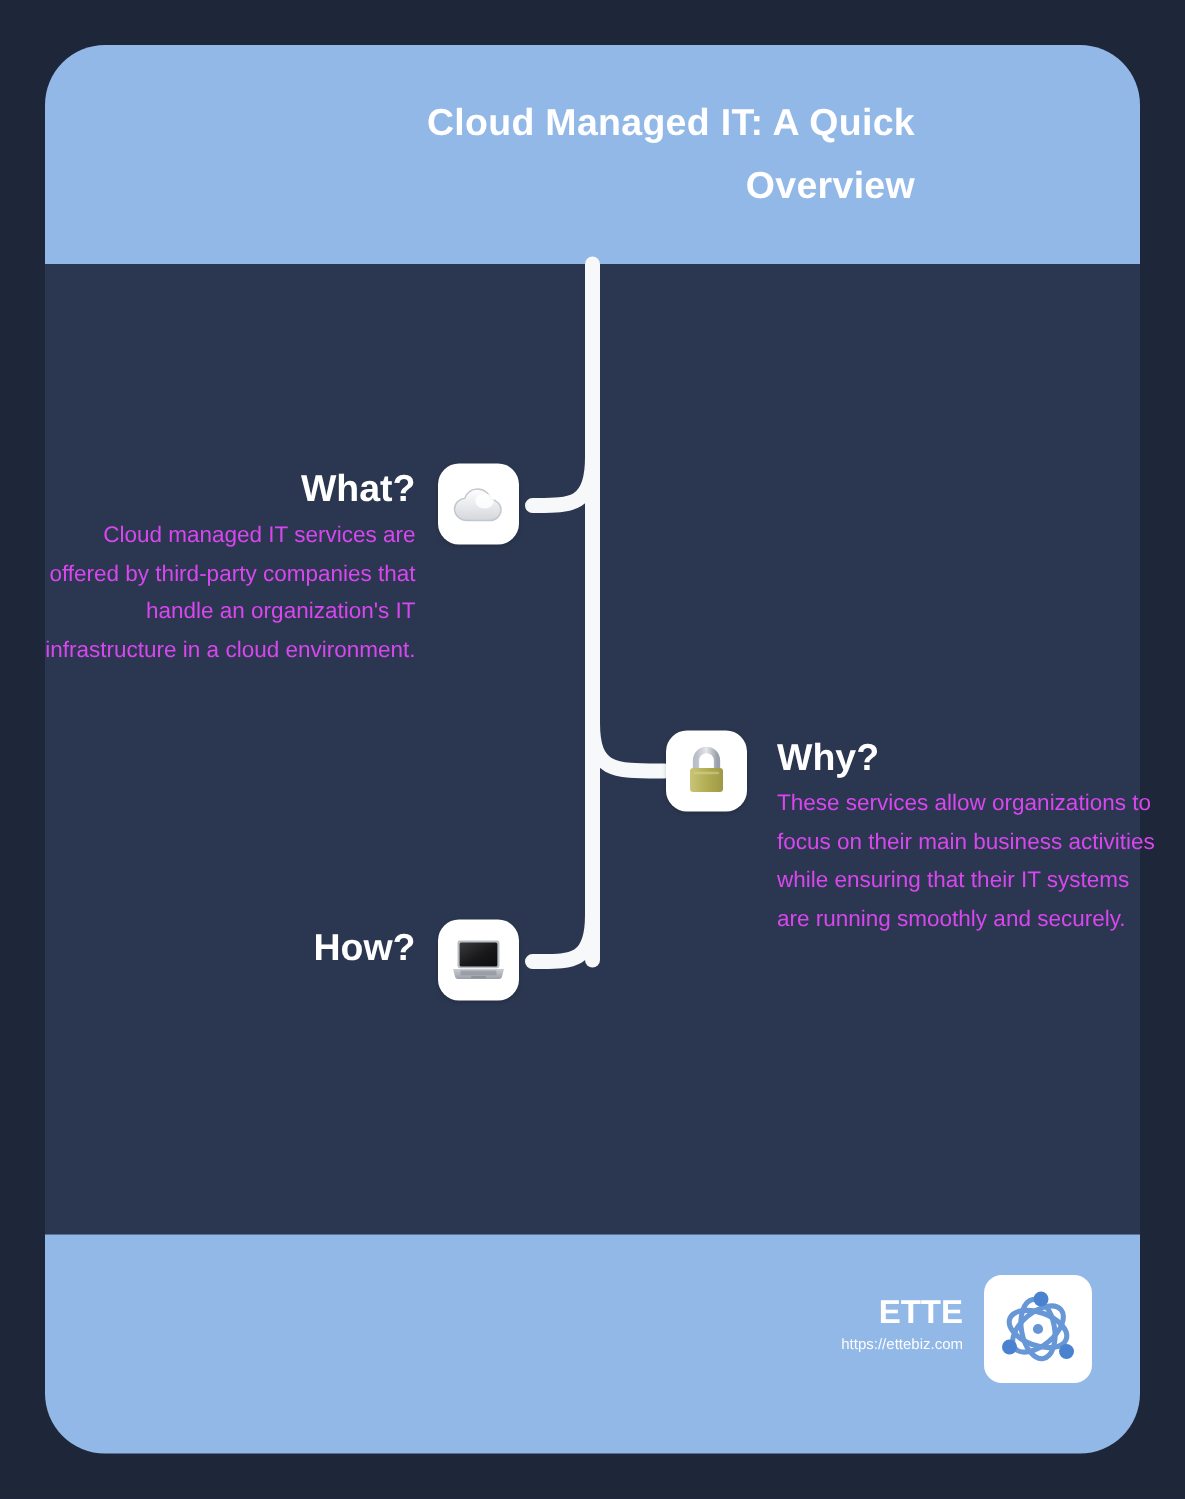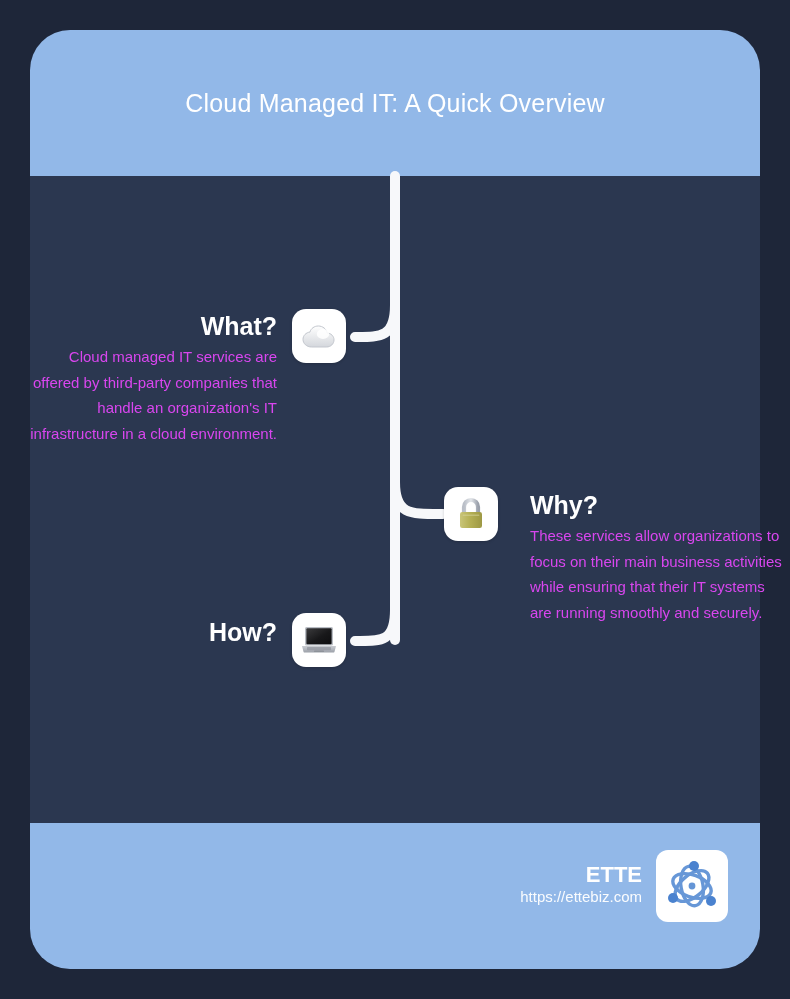--- a/index.html
+++ b/index.html
@@ -31,22 +31,22 @@
     background: #92b8e8;
     border-radius: 40px 40px 0 0;
     box-sizing: border-box;
     display: flex;
     align-items: center;
     justify-content: center;
   }
   .header-title {
     color: #ffffff;
     font-size: 25px;
-    font-weight: normal;
-    text-align: center;
+    font-weight: bold;
+    text-align: right;
     line-height: 42px;
     width: 430px;
     letter-spacing: 0.2px;
   }
 
   
   .body-card {
     position: absolute;
     left: 30px;
     top: 176px;
@@ -80,21 +80,21 @@
     margin: 0 0 7px 0;
     line-height: 22px;
   }
   .sec-body {
     color: #d946ef;
     font-size: 15px;
     line-height: 25.5px;
     margin: 0;
   }
   .align-right { text-align: right; }
-  .align-left  { text-align: left; margin-left: 12px; }
+  .align-left  { text-align: left; }
 
   
   .icon-badge {
     position: absolute;
     width: 54px;
     height: 54px;
     background: #ffffff;
     border-radius: 14px;
     display: flex;
     align-items: center;
@@ -124,21 +124,21 @@
   }
   .footer-textblock { text-align: right; }
   .brand-name {
     color: #ffffff;
     font-size: 22px;
     font-weight: bold;
     line-height: 22px;
   }
   .brand-url {
     color: #ffffff;
-    font-size: 15px;
+    font-size: 10px;
     line-height: 22px;
     opacity: 0.96;
   }
   .brand-logo {
     width: 72px;
     height: 72px;
     background: #ffffff;
     border-radius: 12px;
     display: flex;
     align-items: center;

